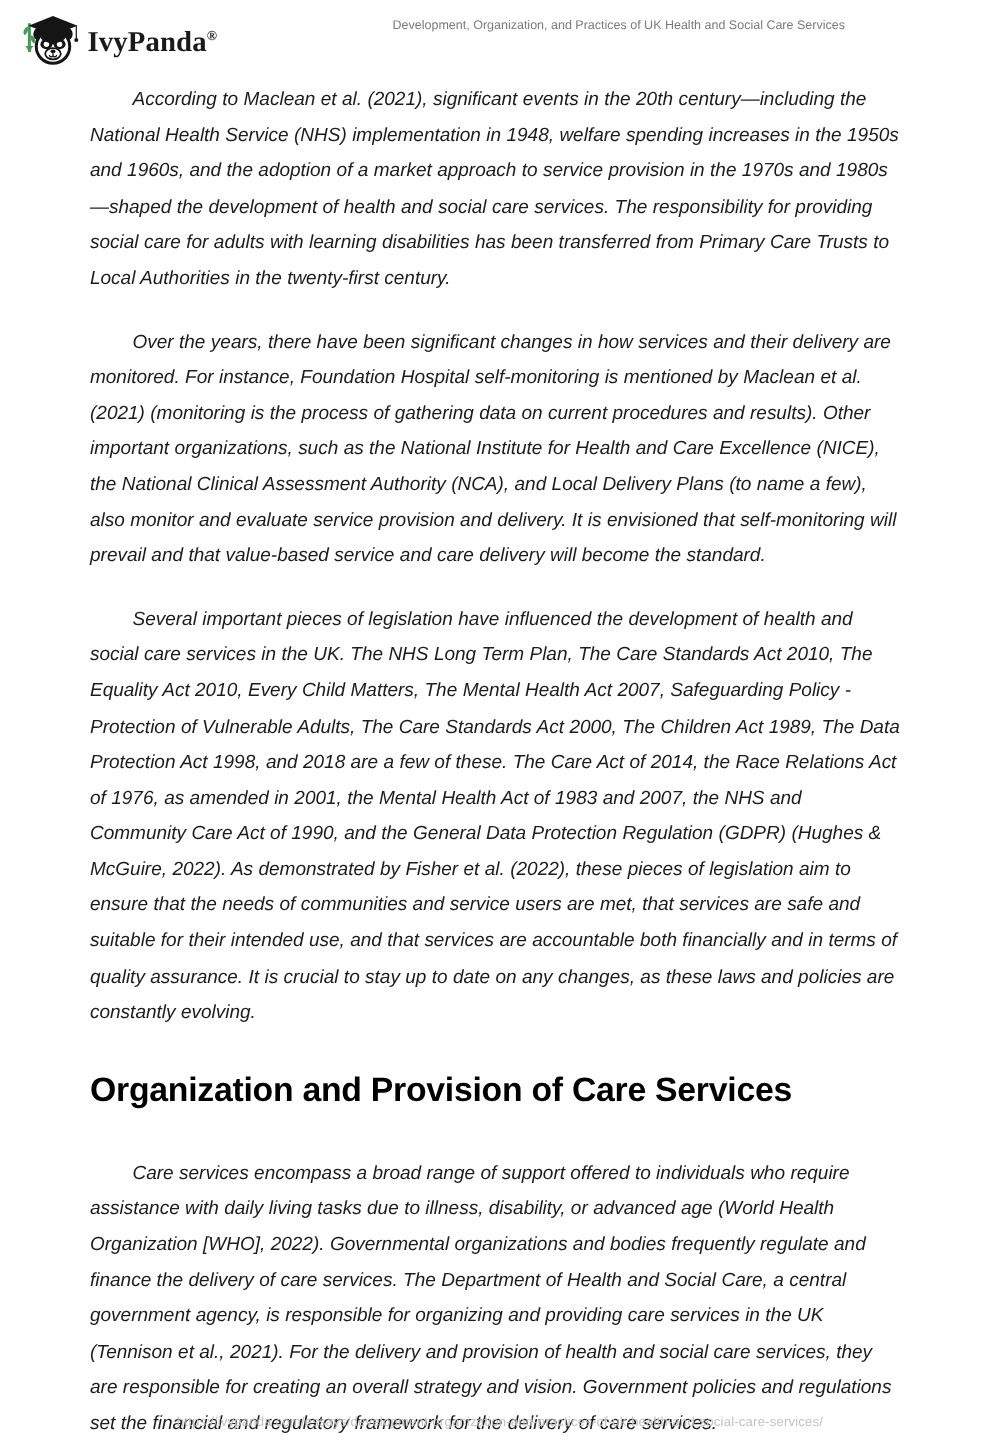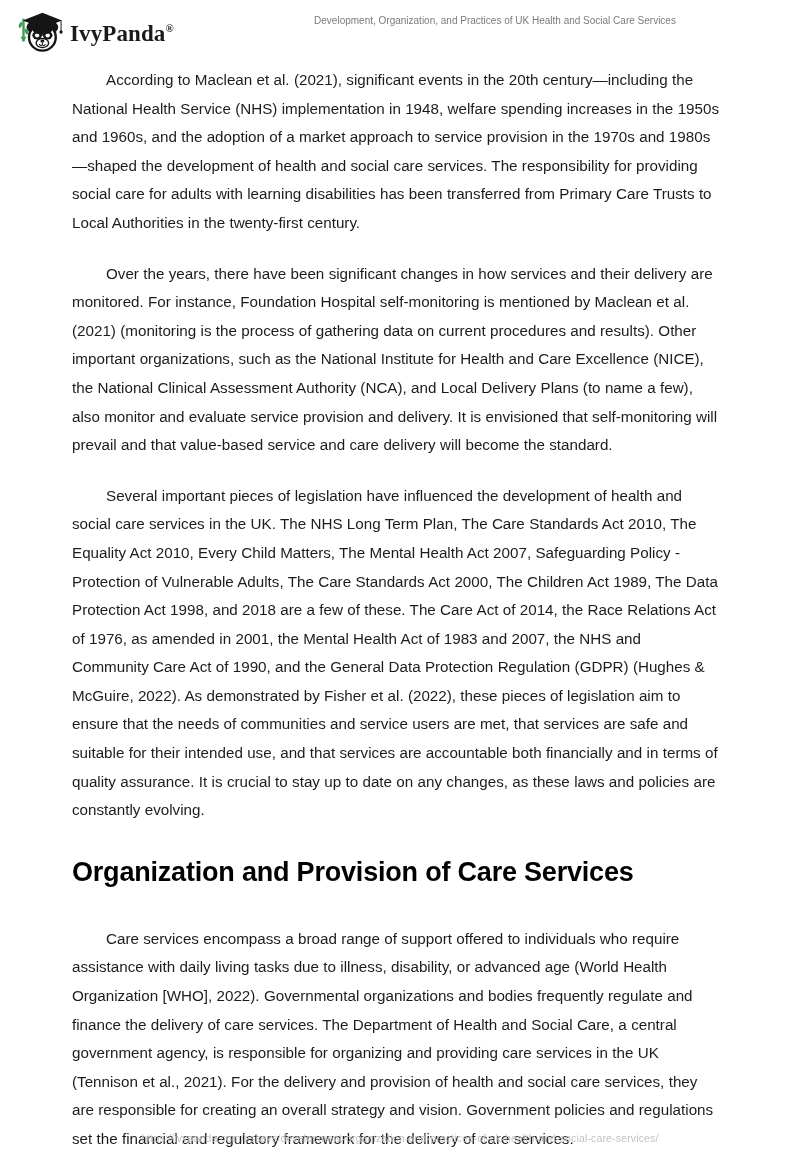--- a/index.html
+++ b/index.html
@@ -80,20 +80,21 @@
     width: 650px;
   }
   p.para {
     margin: 0 0 22px 0;
     font-size: 15.2px;
     line-height: 28.6px;
     color: #1c1c1c;
     text-indent: 34px;
     text-align: left;
     word-spacing: 0.1px;
+    font-style: italic;
   }
   p.para:last-of-type {
     margin-bottom: 0;
     margin-top: 36px;
   }
   h2.section-heading {
     margin: 30px 0 22px 0;
     font-size: 27px;
     line-height: 34px;
     font-weight: bold;

